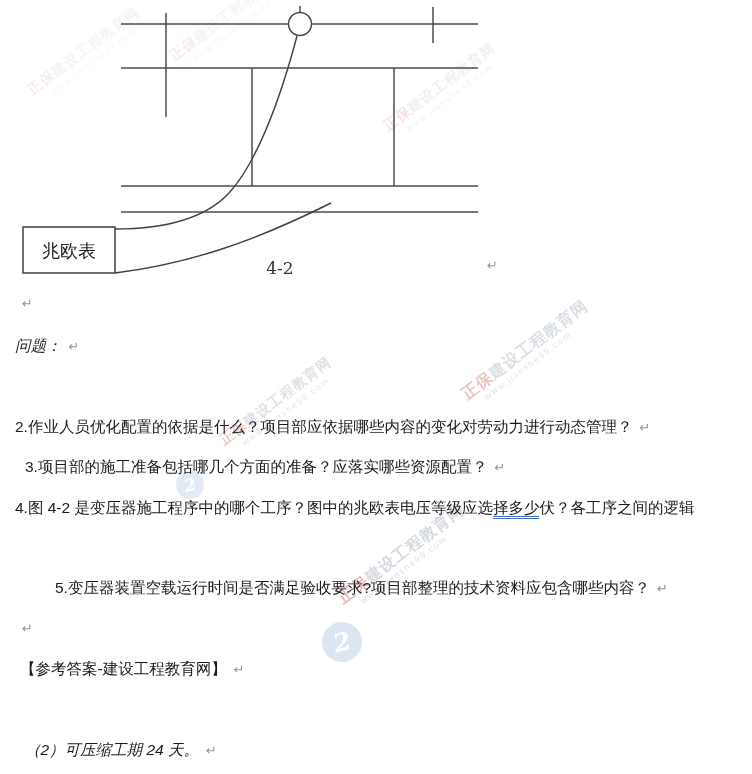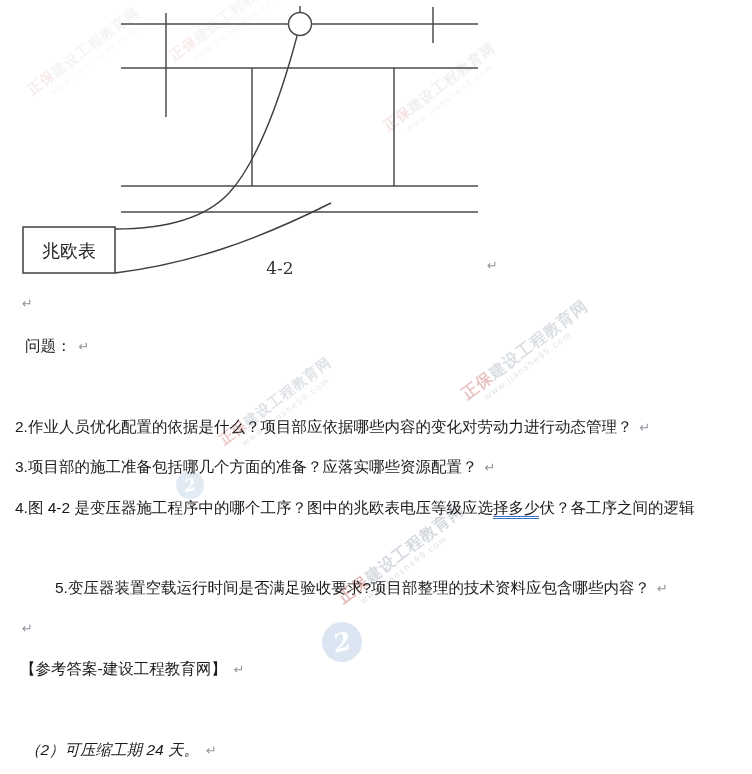--- a/index.html
+++ b/index.html
@@ -125,30 +125,30 @@
     <text class="fig-box-label" x="69" y="257">兆欧表</text>
 
     <text class="fig-caption" x="280" y="274">4-2</text>
   </svg>
   <span class="fig-pilcrow">↵</span>
 
   <div class="para" style="left:22px;top:293px;">
     <span class="pilcrow pilcrow-solo">↵</span>
   </div>
 
-  <div class="para" style="left:25px;top:336px;">
+  <div class="para" style="left:15px;top:336px;font-style:italic;">
     <span>问题：</span><span class="pilcrow">↵</span>
   </div>
 
 
   <div class="para" style="left:15px;top:417px;">
     <span>2.作业人员优化配置的依据是什么？项目部应依据哪些内容的变化对劳动力进行动态管理？</span><span class="pilcrow">↵</span>
   </div>
 
-  <div class="para" style="left:15px;top:457px;">
+  <div class="para" style="left:25px;top:457px;">
     <span>3.项目部的施工准备包括哪几个方面的准备？应落实哪些资源配置？</span><span class="pilcrow">↵</span>
   </div>
 
   <div class="para" style="left:15px;top:498px;">
     <span>4.图 4-2 是变压器施工程序中的哪个工序？图中的兆欧表电压等级应选</span><span class="grammar-mark">择多少</span><span>伏？各工序之间的逻辑</span>
   </div>
 
 
   <div class="para" style="left:15px;top:578px;margin-left:40px;">
     <span>5.变压器装置空载运行时间是否满足验收要求?项目部整理的技术资料应包含哪些内容？</span><span class="pilcrow">↵</span>

